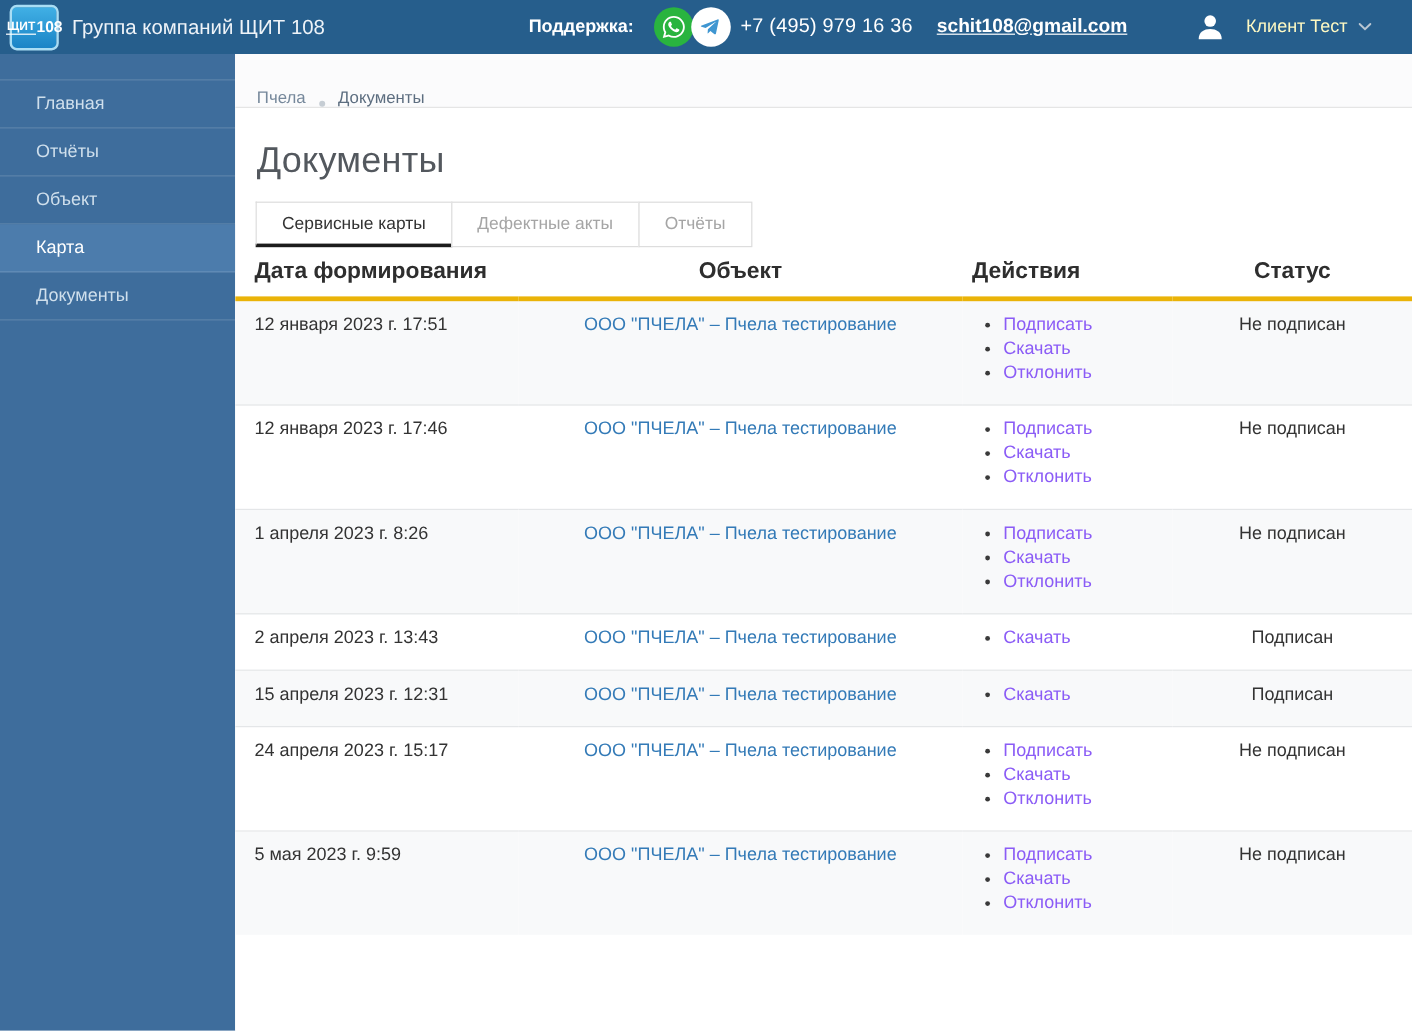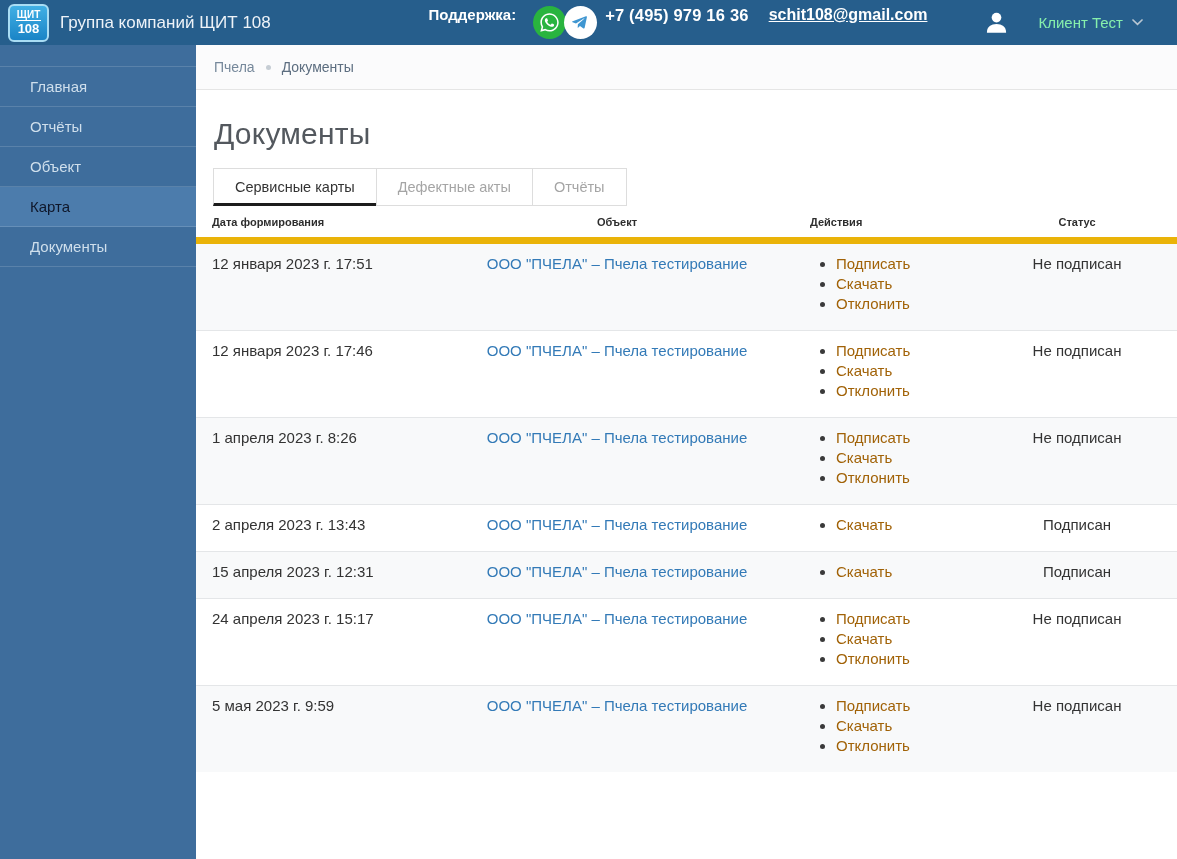--- a/index.html
+++ b/index.html
@@ -10,56 +10,56 @@
   }
 
   
   .topbar {
     height:45px; background:#265e8c; display:flex; align-items:center;
     padding-left:8px; color:#fff;
   }
   .logo-box {
     width:41px; height:38px; border:2px solid #a9ddf4; border-radius:6px;
     background:linear-gradient(#41b0e5,#1a84c6);
-    display:flex; flex-direction:column; align-items:center; justify-content:center;
+    display:flex; flex-direction:row; align-items:center; justify-content:center;
     flex-shrink:0;
   }
   .logo-top { font-size:10px; font-weight:bold; line-height:11px; color:#fff;
     border-bottom:1.5px solid #fff; padding:0 1px; }
   .logo-bottom { font-size:13px; font-weight:bold; line-height:15px; color:#fff; }
   .company-name { margin-left:11px; font-size:17px; color:#eef3f8; }
 
-  .hdr-right { margin-left:auto; display:flex; padding-right:34px; }
+  .hdr-right { margin-left:auto; display:flex; align-items:center; padding-right:34px; }
   .support-label { font-weight:bold; font-size:15px; margin-right:17px; }
   .icon-circle { width:33px; height:33px; border-radius:50%;
     display:flex; align-items:center; justify-content:center; flex-shrink:0; }
   .wa-circle { background:#29b43f; }
   .tg-circle { background:#fff; margin-left:-2px; }
-  .phone { margin-left:8px; font-size:16.5px; font-weight:700; letter-spacing:.2px; }
+  .phone { margin-left:8px; font-size:16.5px; font-weight:400; letter-spacing:.2px; }
   .email { margin-left:20px; font-size:16px; color:#fff; text-decoration:underline;
     font-weight:600; }
   .user-box { margin-left:56px; display:flex; align-items:center; }
-  .user-name { margin-left:28px; font-size:15px; color:#86efac; }
+  .user-name { margin-left:16px; font-size:15px; color:#fef9c3; }
   .chev { margin-left:9px; display:flex; }
 
   
   .body-wrap { display:flex; height:814px; }
   .sidebar { width:196px; background:#3e6d9c; flex-shrink:0; }
   .sidebar nav { margin-top:21px; }
   .sidebar ul { list-style:none; border-top:1px solid rgba(255,255,255,.15); }
   .side-item {
     padding:11px 14px 11px 30px; font-size:15px; color:#cfdfec;
     border-bottom:1px solid rgba(255,255,255,.15); cursor:pointer;
   }
-  .side-item.active { background:#4c7cac; color:#0f172a; }
+  .side-item.active { background:#4c7cac; color:#ffffff; }
   main { flex:1; background:#fff; overflow:hidden; }
 
   
   .breadcrumb {
-    height:45px; display:flex; align-items:center; padding-left:18px;
+    height:45px; display:flex; align-items:flex-end; padding-left:18px;
     background:#fbfbfc; border-bottom:1px solid #e5e5e5; font-size:14px;
   }
   .bc-link { color:#76889b; text-decoration:none; cursor:pointer; }
   .bc-dot { width:5px; height:5px; border-radius:50%; background:#c6cdd4; margin:0 11px; }
   .bc-current { color:#5d6e80; }
 
   
   .page-title {
     margin:26px 0 0 18px; font-size:30px; font-weight:300; color:#53585e;
     line-height:36px; letter-spacing:.2px;
@@ -68,37 +68,37 @@
   .tab {
     padding:10px 21px; border:1px solid #ddd; background:#fff; font-size:14.5px;
     color:#a5a5a5; cursor:pointer; margin-left:-1px; white-space:nowrap;
   }
   .tab:first-child { margin-left:0; }
   .tab.active { color:#333; border-bottom:3px solid #1c1c1c; padding-bottom:0; }
 
   
   table { width:100%; border-collapse:collapse; table-layout:fixed; font-size:15px; }
   thead th {
-    text-align:left; font-weight:bold; color:#2e2e2e; font-size:11px;
-    padding:10px 8px 9px; border-bottom:7px solid #eab308;
+    text-align:left; font-weight:bold; color:#2e2e2e; font-size:19px;
+    padding:10px 8px 9px; border-bottom:4px solid #eab308;
   }
   th.h-date  { width:236px; padding-left:16px; }
   th.h-object{ width:370px; text-align:center; }
   th.h-actions{ width:175px; padding-left:8px; }
   th.h-status{ text-align:center; }
   tbody tr { border-top:1px solid #e4e6e8; }
   tbody tr:first-child { border-top:none; }
   tbody tr:nth-child(odd){ background:#f8f9fa; }
   td { padding:10px 8px; vertical-align:top; color:#333; line-height:20px; }
   td.c-date { padding-left:16px; }
   td.c-object { text-align:center; }
   td.c-object a { color:#337ab7; text-decoration:none; cursor:pointer; }
   td.c-actions ul { margin:0 0 6px; padding-left:26px; list-style:disc; color:#3a3a3a; }
   td.c-actions li { line-height:20px; }
-  td.c-actions a { color:#a16207; text-decoration:none; cursor:pointer;text-align:center; }
+  td.c-actions a { color:#8b5cf6; text-decoration:none; cursor:pointer;text-align:center; }
   td.c-status { text-align:center; }
 </style>
 </head>
 <body>
 
 <header class="topbar">
   <div class="logo-box">
     <span class="logo-top">ЩИТ</span>
     <span class="logo-bottom">108</span>
   </div>

